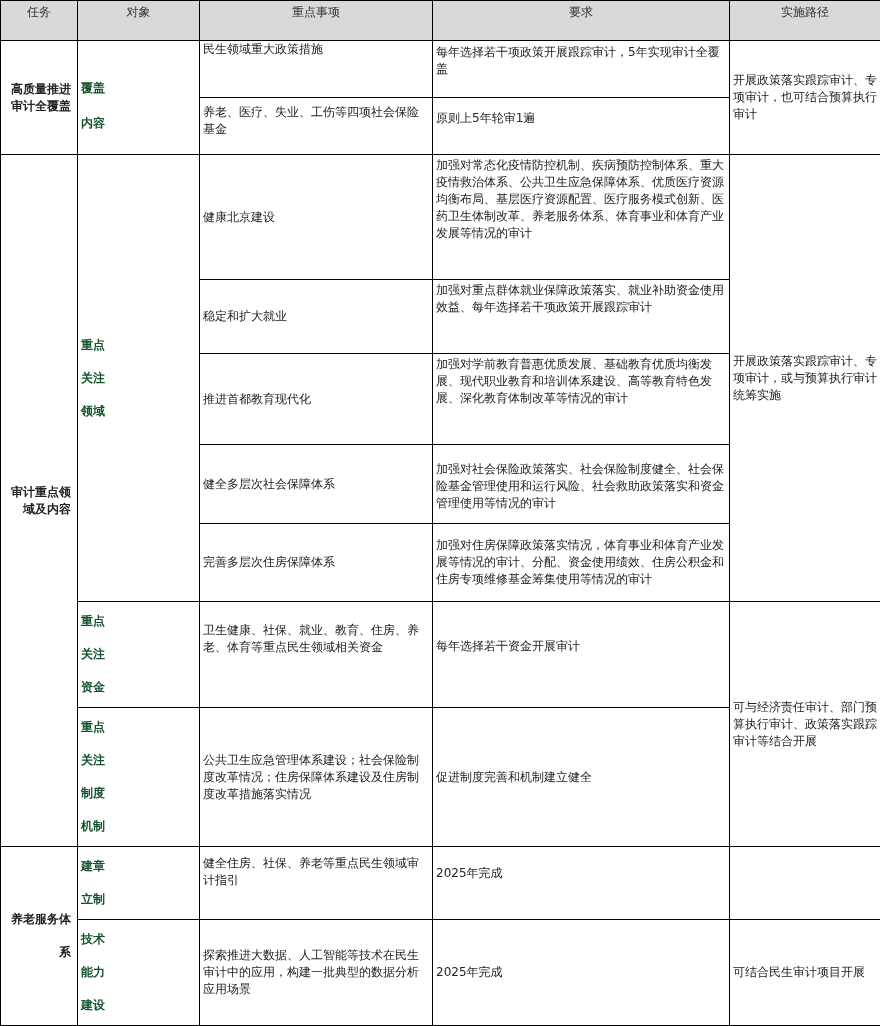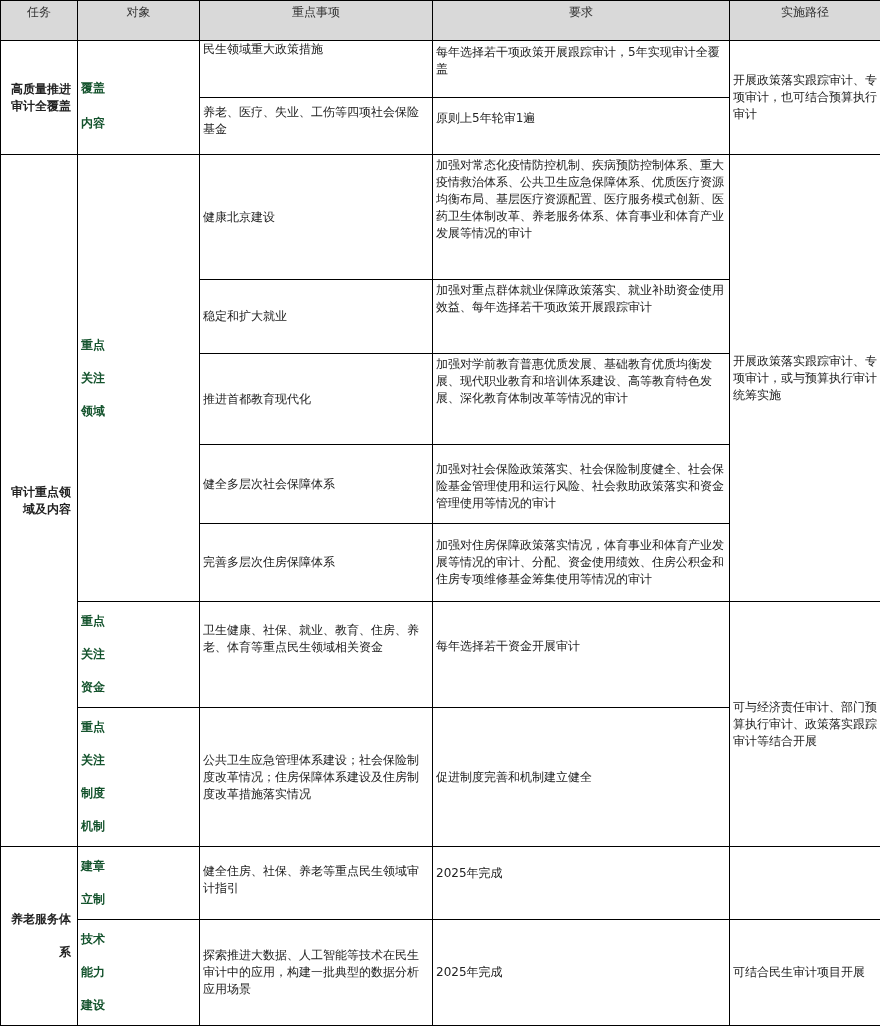--- a/index.html
+++ b/index.html
@@ -97,21 +97,21 @@
       <td class="item">公共卫生应急管理体系建设；社会保险制度改革情况；住房保障体系建设及住房制度改革措施落实情况</td>
       <td class="req">促进制度完善和机制建立健全</td>
     </tr>
 
     <tr style="height:73px">
       <td class="task" rowspan="2" style="line-height:33px">养老服务体系</td>
       <td class="obj">
         <span class="ln">建章</span>
         <span class="ln">立制</span>
       </td>
-      <td class="item" style="vertical-align:top;padding-top:16px">健全住房、社保、养老等重点民生领域审计指引</td>
+      <td class="item" style="vertical-align:top;padding-top:8px">健全住房、社保、养老等重点民生领域审计指引</td>
       <td class="req" style="vertical-align:top;padding-top:18px">2025年完成</td>
       <td class="path"></td>
     </tr>
     <tr style="height:106px">
       <td class="obj">
         <span class="ln">技术</span>
         <span class="ln">能力</span>
         <span class="ln">建设</span>
       </td>
       <td class="item">探索推进大数据、人工智能等技术在民生审计中的应用，构建一批典型的数据分析应用场景</td>

